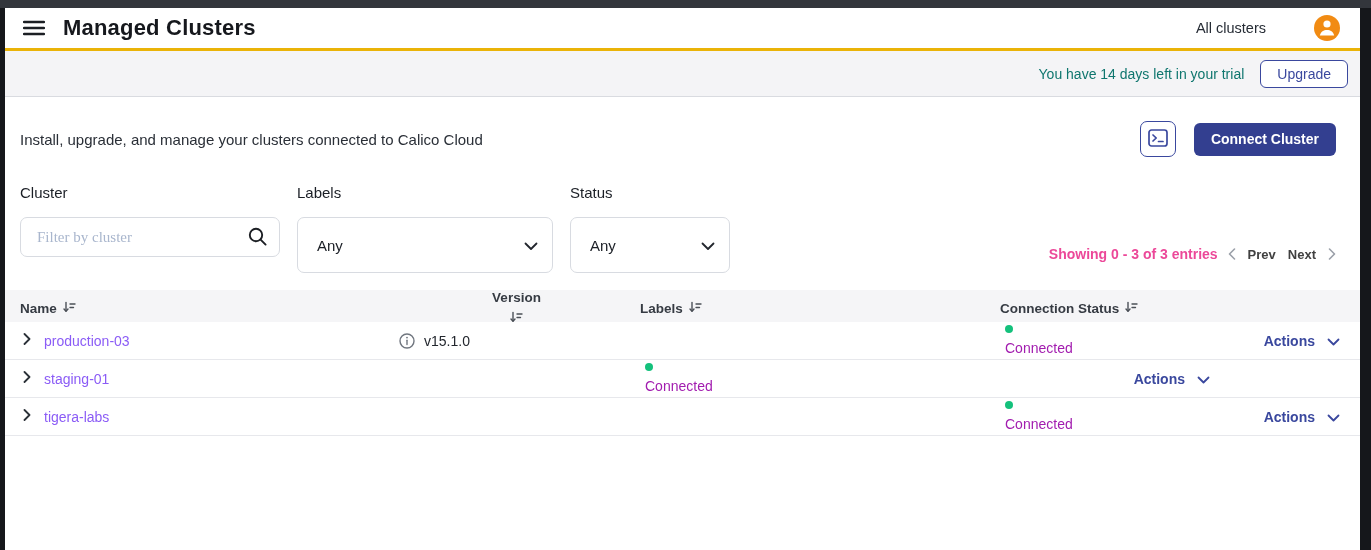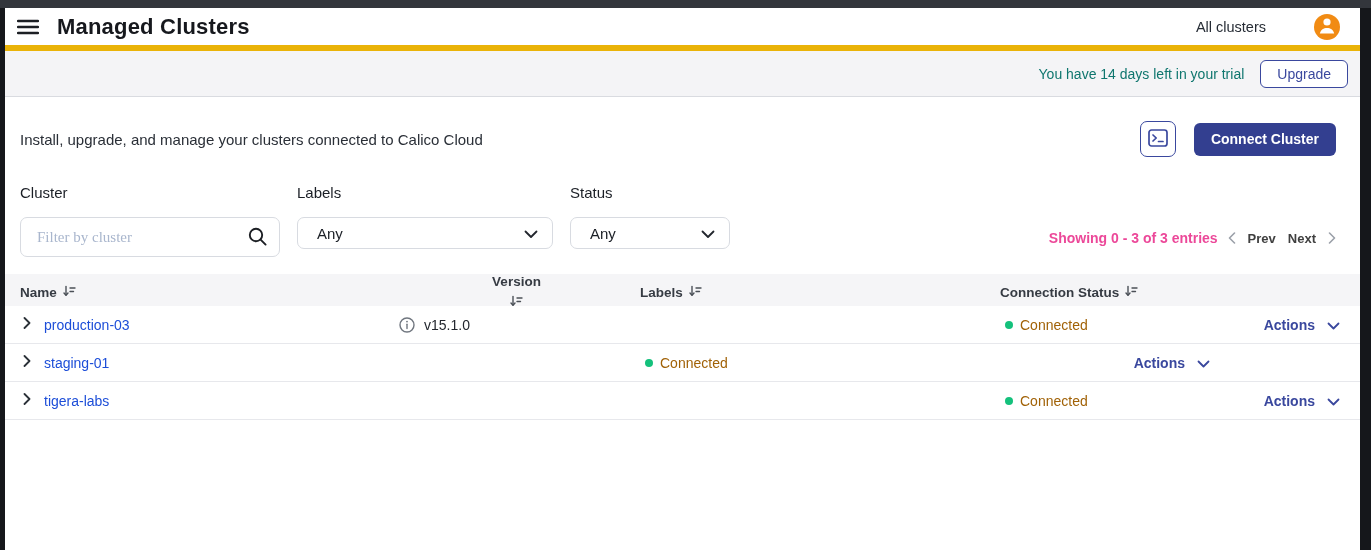--- a/index.html
+++ b/index.html
@@ -12,21 +12,21 @@
   }
   .top-edge { position: absolute; left: 0; top: 0; width: 100%; height: 8px; background: #33363c; }
   .page {
     position: absolute; left: 5px; top: 8px; right: 11px; bottom: 0;
     background: #ffffff; overflow: hidden;
   }
 
   
   .app-header {
     height: 43px; display: flex; align-items: center;
-    padding: 0 20px 0 9px; border-bottom: 6px solid #eab308; background: #fff;
+    padding: 0 20px 0 15px; border-bottom: 3px solid #eab308; background: #fff;
   }
   .hamburger { background: none; border: none; cursor: pointer; width: 28px; height: 28px;
     display: flex; align-items: center; justify-content: center; margin-right: 15px; }
   .hamburger svg { display: block; }
   .page-title { font-size: 22px; font-weight: 700; color: #16181d; letter-spacing: .2px; }
   .header-right { margin-left: auto; display: flex; align-items: center; gap: 48px; }
   .all-clusters { background: none; border: none; cursor: pointer; font: inherit;
     font-size: 14.5px; color: #262c35; }
   .avatar { width: 26px; height: 26px; border-radius: 50%; background: #f18b13; border: none;
     cursor: pointer; display: flex; align-items: center; justify-content: center; }
@@ -53,21 +53,21 @@
     display: flex; align-items: center; justify-content: center; cursor: pointer;
   }
   .connect-btn {
     height: 33px; padding: 0 17px; background: #333f90; color: #fff; border: none; border-radius: 6px;
     font-size: 14px; font-weight: 600; cursor: pointer; font-family: inherit;
   }
 
   
   .filters-row { display: flex; gap: 17px; padding: 0 24px 0 15px; margin-top: 27px; }
   .filter label { display: block; font-size: 15px; color: #1b1f26; margin-bottom: 16px; }
-  .control { height: 32px; border: 1px solid #d8dbe1; border-radius: 7px; background: #fff; }
+  .control { height: 56px; border: 1px solid #d8dbe1; border-radius: 7px; background: #fff; }
   .input-wrap { position: relative; width: 260px; }
   .input-wrap input {
     width: 100%; height: 40px; border: 1px solid #d8dbe1; border-radius: 7px;
     padding: 0 40px 0 16px; font-size: 15px; font-family: Liberation Serif, serif; color: #1b1f26; outline: none;
   }
   .input-wrap input::placeholder { color: #a9b6cd; }
   .search-icon { position: absolute; right: 12px; top: 9px; pointer-events: none; }
   .select {
     display: flex; align-items: center; justify-content: space-between;
     padding: 0 14px 0 19px; font-size: 15px; color: #1b1f26; cursor: pointer; font-family: inherit;
@@ -88,28 +88,28 @@
   
   .table { margin-top: 17px; width: 100%; }
   .tgrid { display: grid; grid-template-columns: 388px 247px 360px 1fr 130px; align-items: center; }
   .thead { height: 32px; background: #f5f5f7; }
   .th { display: flex; align-items: center; gap: 6px; font-size: 13.5px; font-weight: 700;
     color: #363b43; cursor: pointer; }
   .th-name { padding-left: 15px; }
   .th-version { padding-left: 0; flex-direction: column; }
   .trow { height: 38px; border-bottom: 1px solid #e7e8ec; background: #fff; }
   .cell-name { display: flex; align-items: center; gap: 10px; padding-left: 15px;
-    font-size: 14px; color: #1d4ed8; }
+    font-size: 14px; color: #8b5cf6; }
   .expand-btn { background: none; border: none; cursor: pointer; width: 14px; height: 14px;
     display: flex; align-items: center; justify-content: center; padding: 0; }
   .cell-version { display: flex; align-items: center; gap: 9px; padding-left: 6px;
     font-size: 14px; color: #22262d; }
   .cell-labels { font-size: 14px; color: #22262d; }
-  .cell-status { display: flex; align-items: center; gap: 7px; padding-left: 5px;
-    font-size: 14px; color: #a16207; }
+  .cell-status { display: flex; gap: 7px; padding-left: 5px;
+    font-size: 14px; color: #a21caf; flex-direction: column; }
   .status-dot { width: 8px; height: 8px; border-radius: 50%; background: #14c17c; }
   .cell-actions { display: flex; align-items: center; justify-content: flex-end; gap: 12px;
     padding-right: 20px; }
   .actions-btn { background: none; border: none; cursor: pointer; font-family: inherit;
     font-size: 14px; font-weight: 600; color: #3a489e; display: flex; align-items: center; gap: 12px; }
   .vicon { display: flex; align-items: center; }
 </style>
 </head>
 <body>
 

